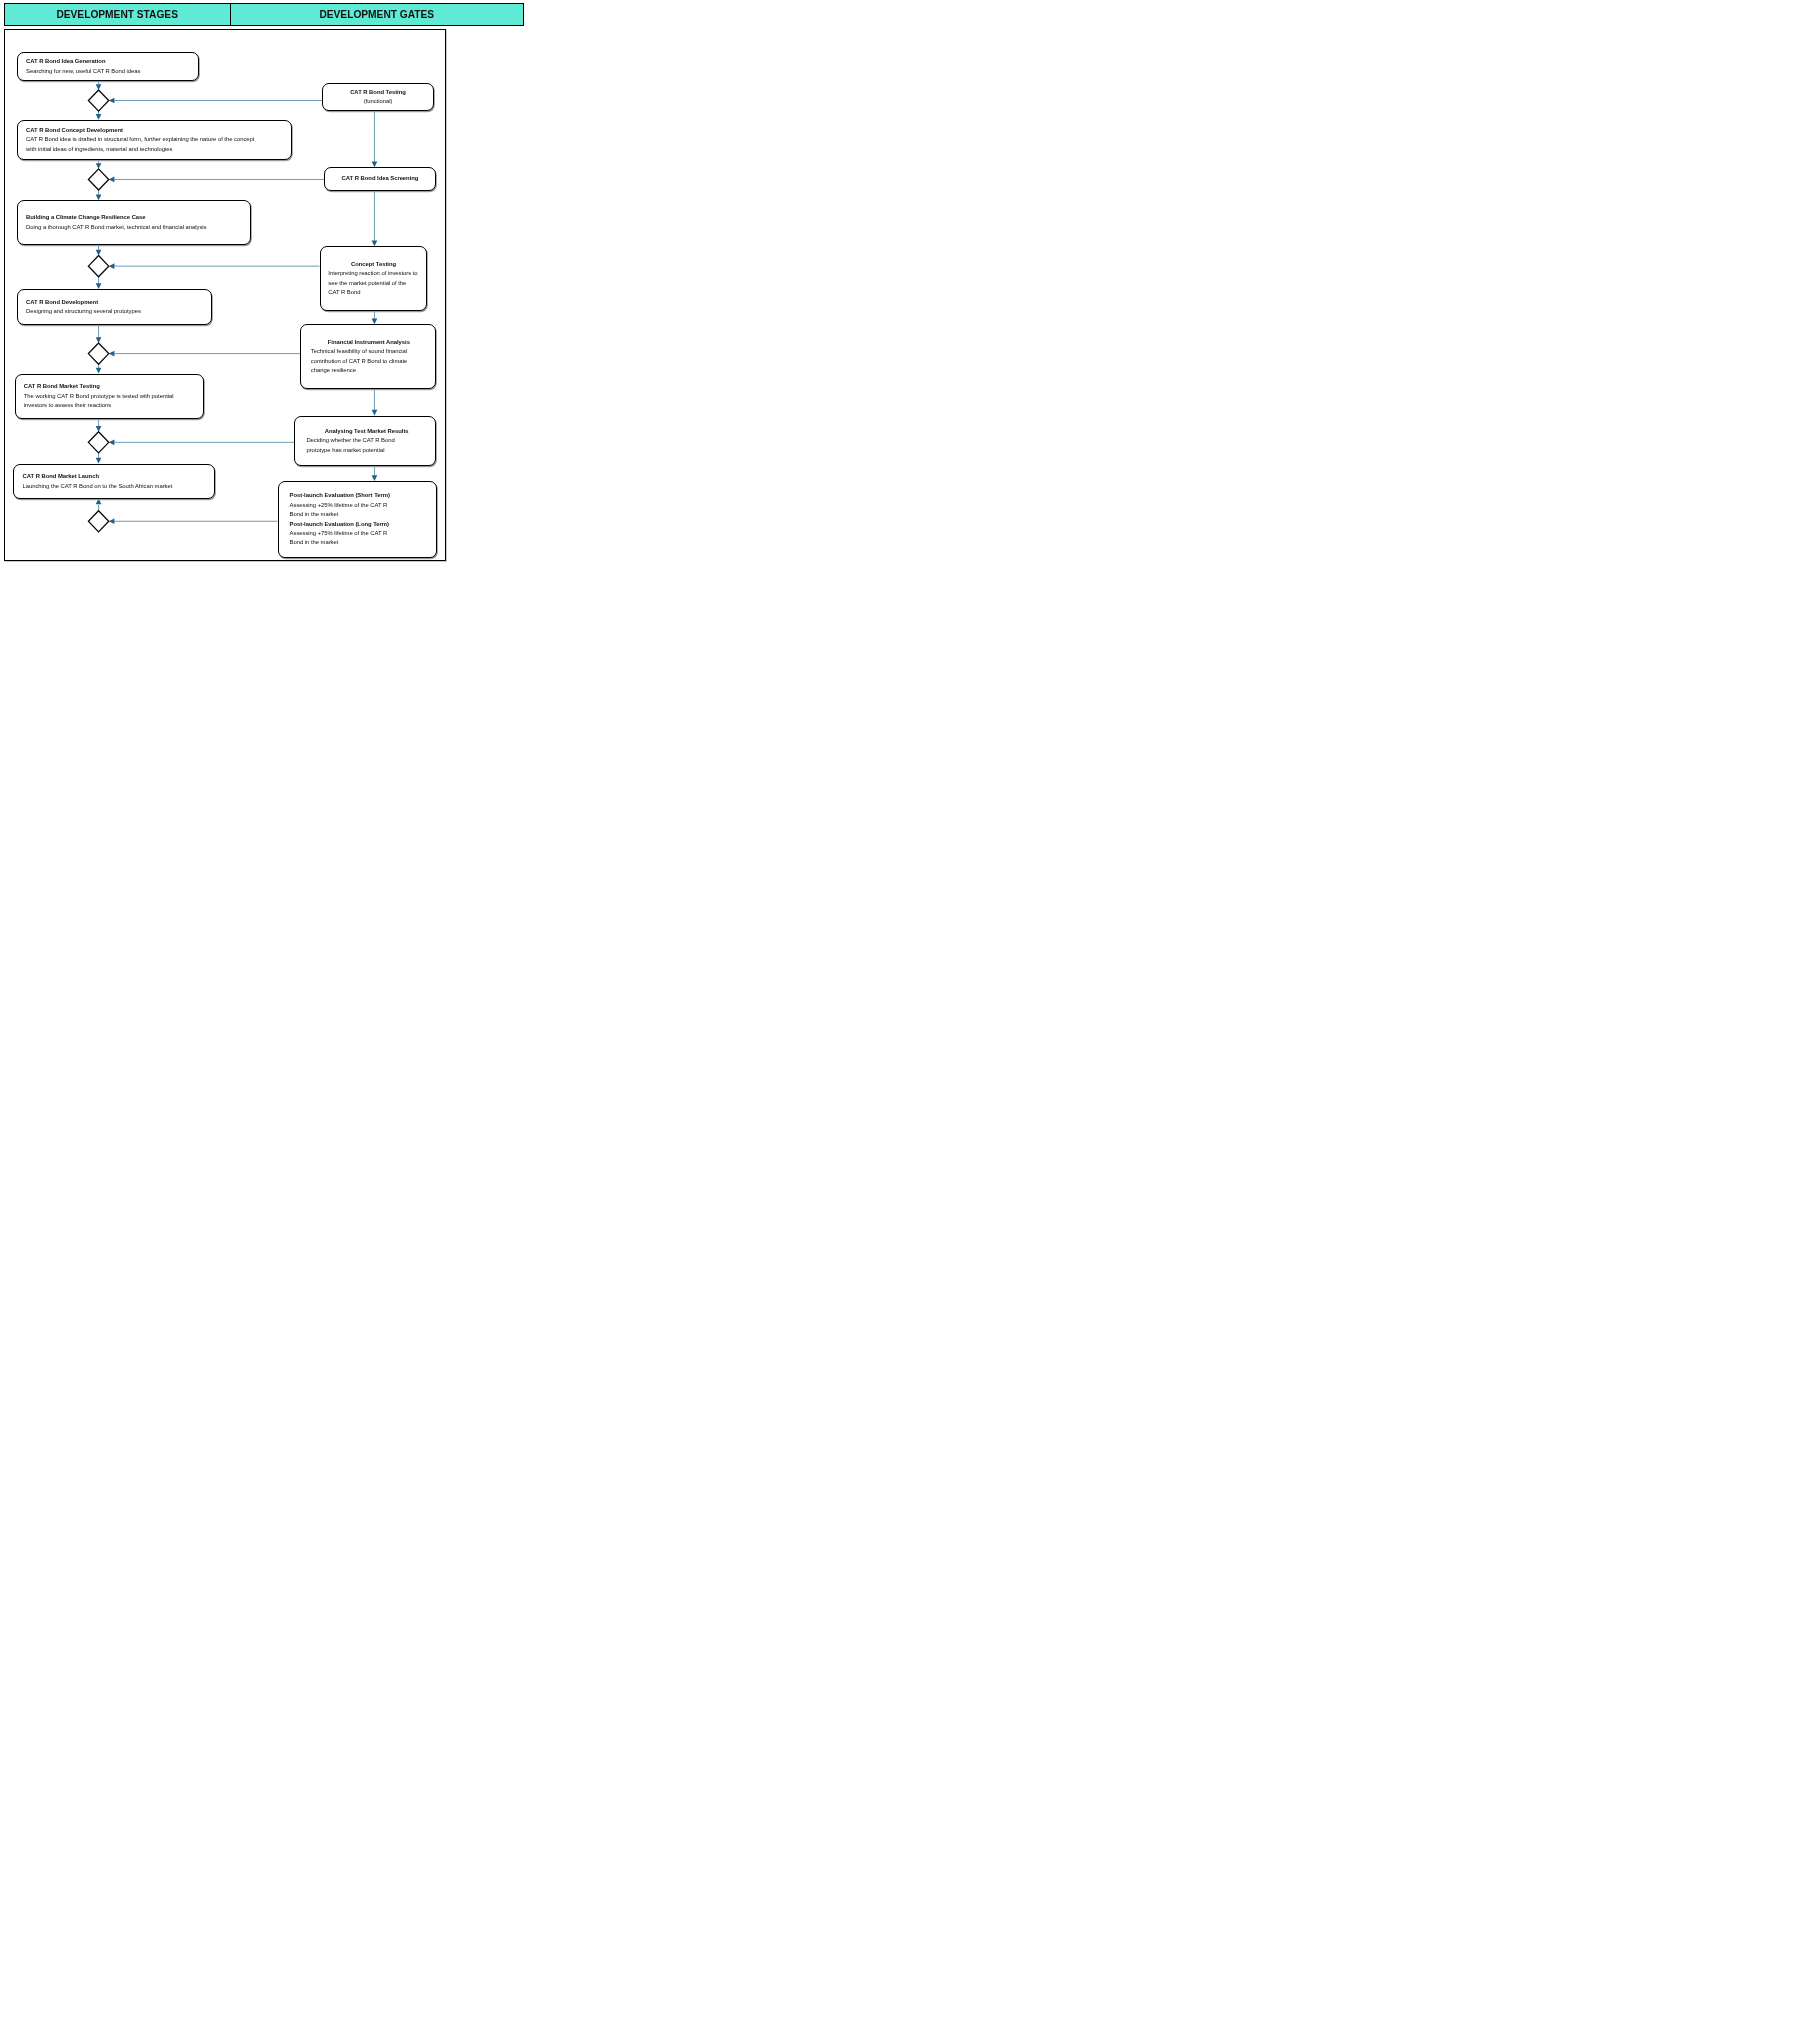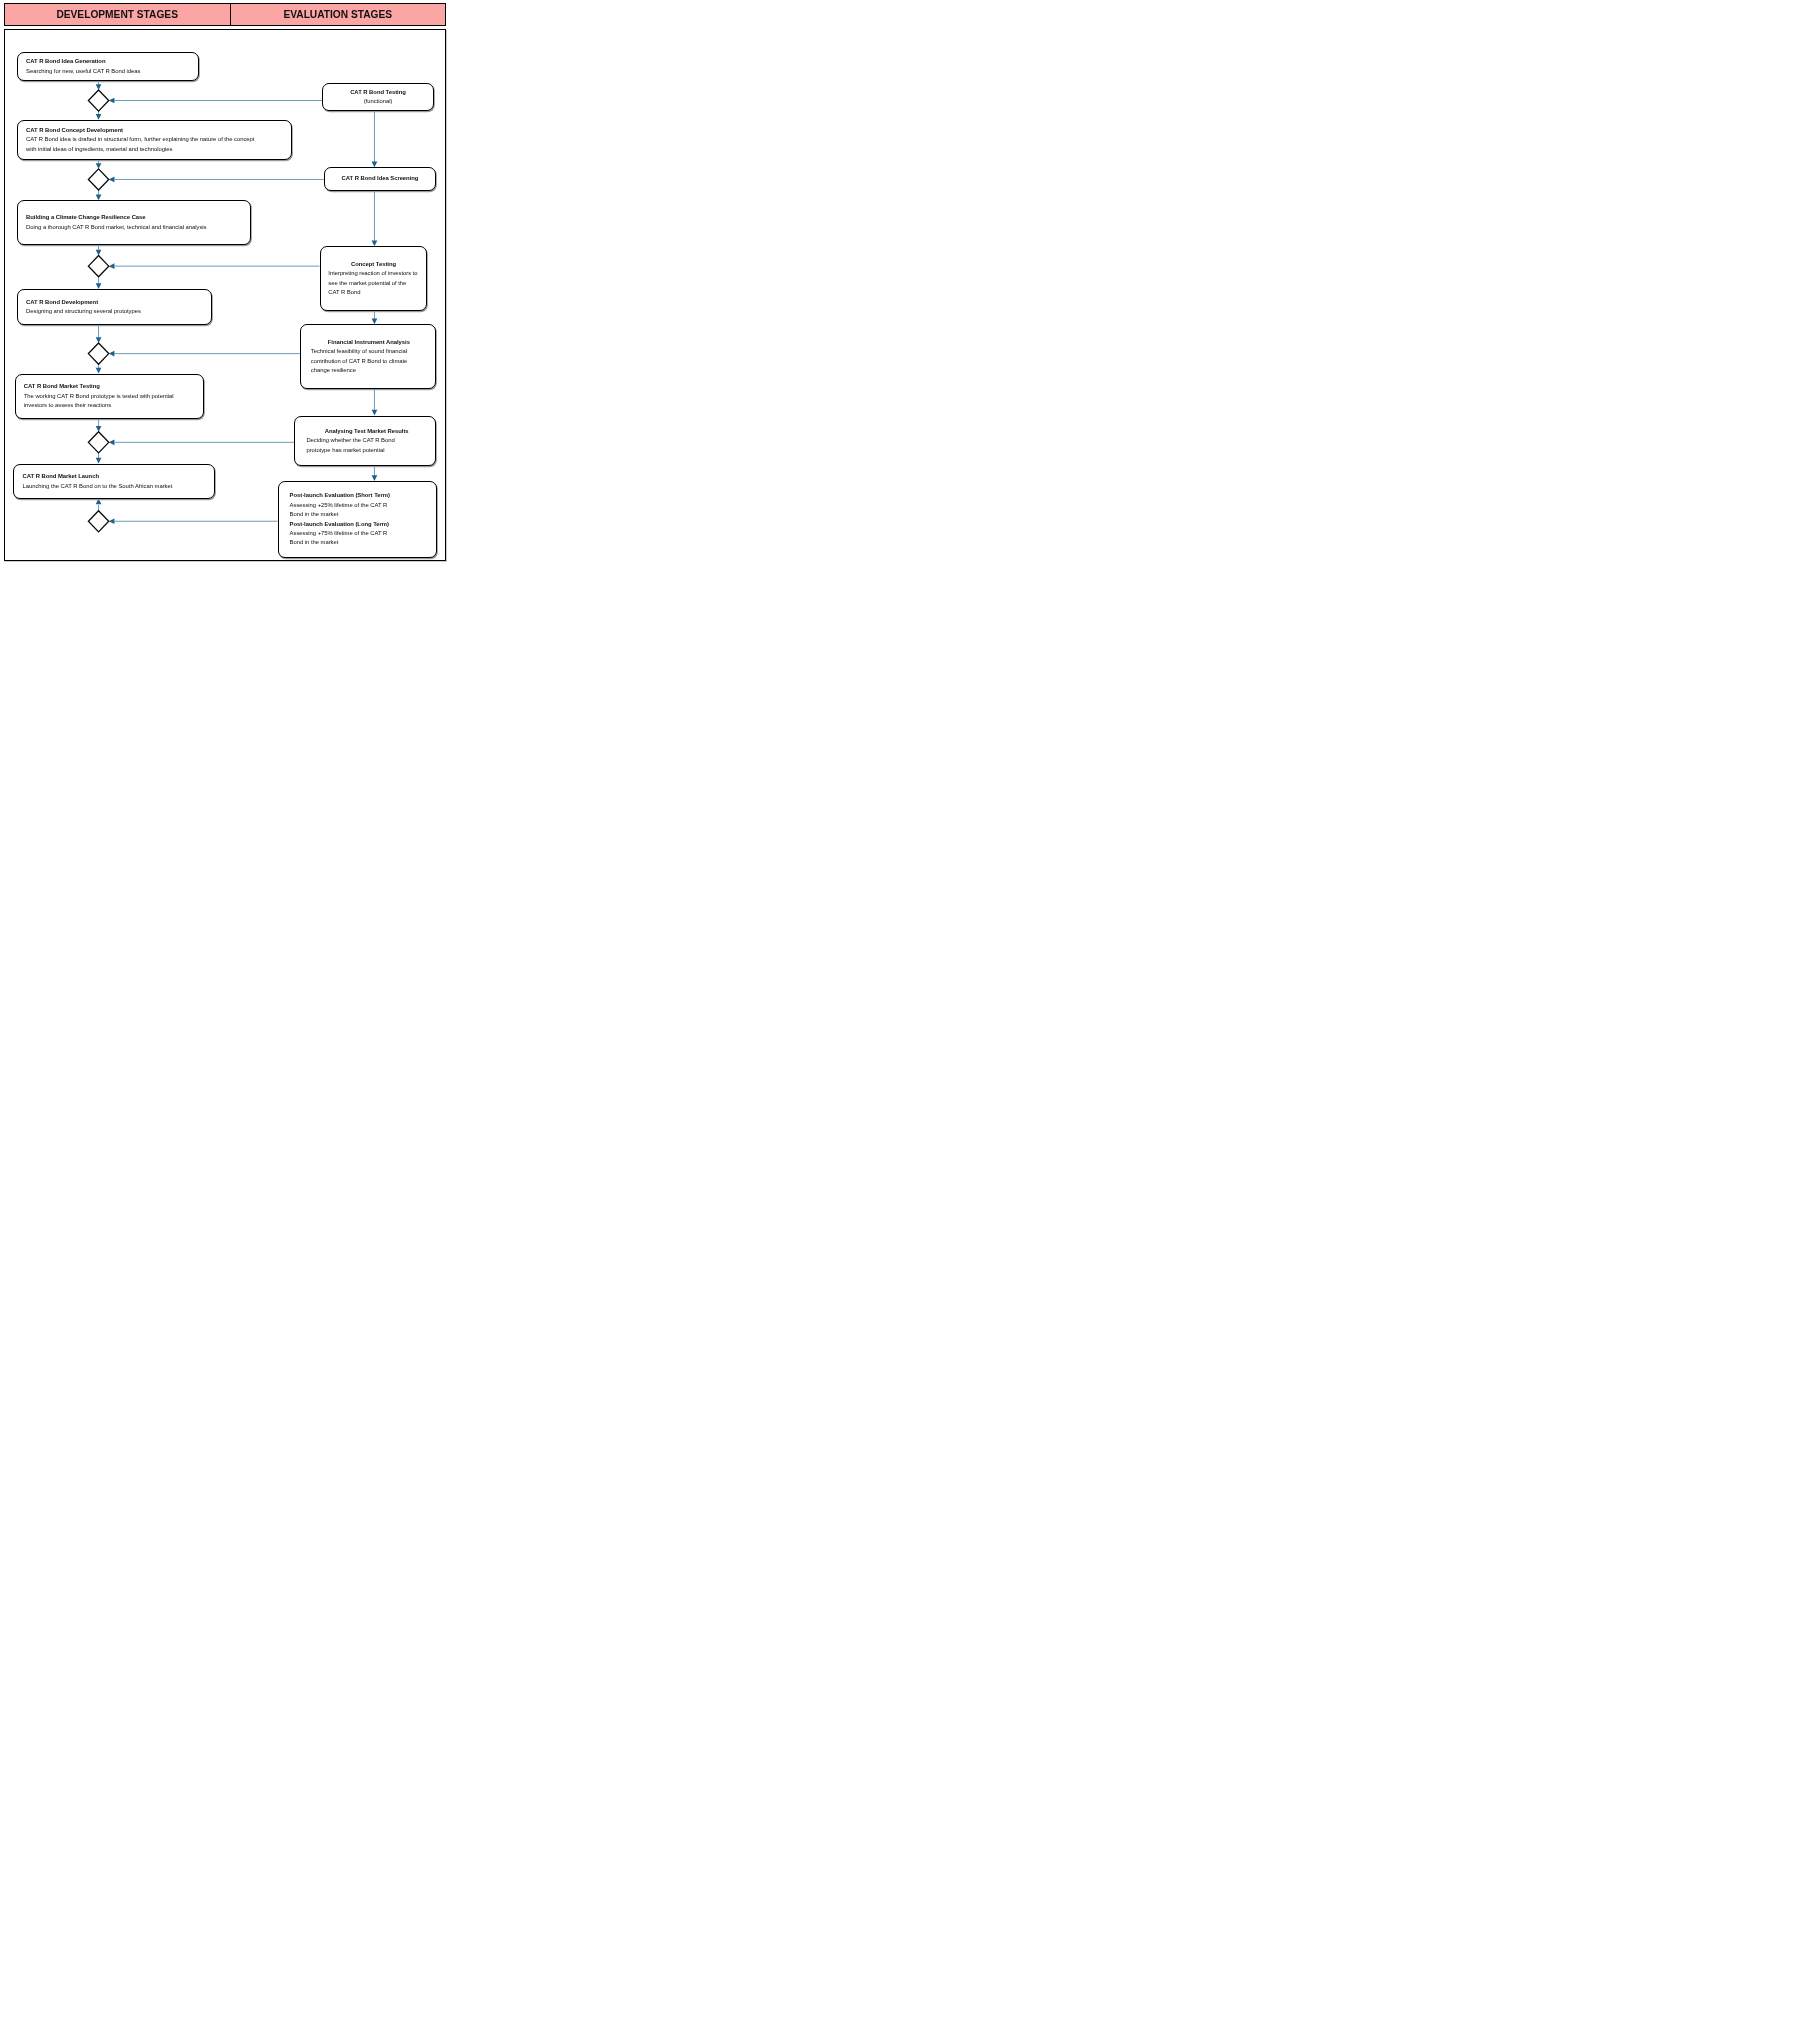--- a/index.html
+++ b/index.html
@@ -6,23 +6,23 @@
   .canvas{
     position:relative;
     width:449px;height:564px;
     background:#ffffff;
     font-family:"Liberation Sans", sans-serif;
     color:#111111;
     letter-spacing:-0.04px;
   }
   
   .header-box{
-    position:absolute;left:3.7px;top:2.8px;width:442px;height:23px;
+    position:absolute;left:3.7px;top:2.8px;width:520px;height:23px;
     border:1.2px solid #000;box-sizing:border-box;
-    display:flex;background:#fca5a5;
+    display:flex;background:#5eead4;
   }
   .header-cell{
     flex:0 0 auto;display:flex;align-items:center;justify-content:center;
     font-size:10.2px;font-weight:700;letter-spacing:0;
   }
   .header-cell.left{width:225px;}
   .header-cell.right{flex:1 1 auto;}
   .header-divider{width:1.2px;background:#000;height:100%;}
   
   .main-box{
@@ -46,21 +46,21 @@
   .grp2{margin-top:5.7px;}
 </style>
 </head>
 <body>
 
 <div class="canvas">
 
   <div class="header-box">
     <div class="header-cell left">DEVELOPMENT STAGES</div>
     <div class="header-divider"></div>
-    <div class="header-cell right">EVALUATION STAGES</div>
+    <div class="header-cell right">DEVELOPMENT GATES</div>
   </div>
 
   <div class="main-box"></div>
 
   <svg class="connectors" viewBox="0 0 1103 1386">
     <g stroke="#35789B" stroke-width="1.8">
 
       <line x1="242" y1="198" x2="242" y2="208"></line>
       <line x1="242" y1="273" x2="242" y2="281"></line>
       <line x1="242" y1="392" x2="242" y2="402"></line>

